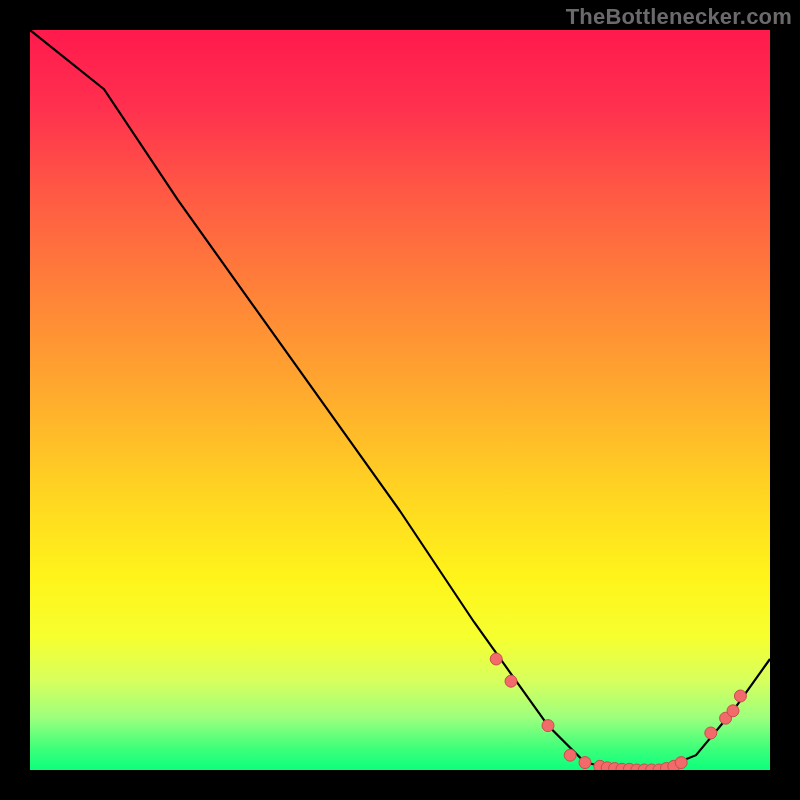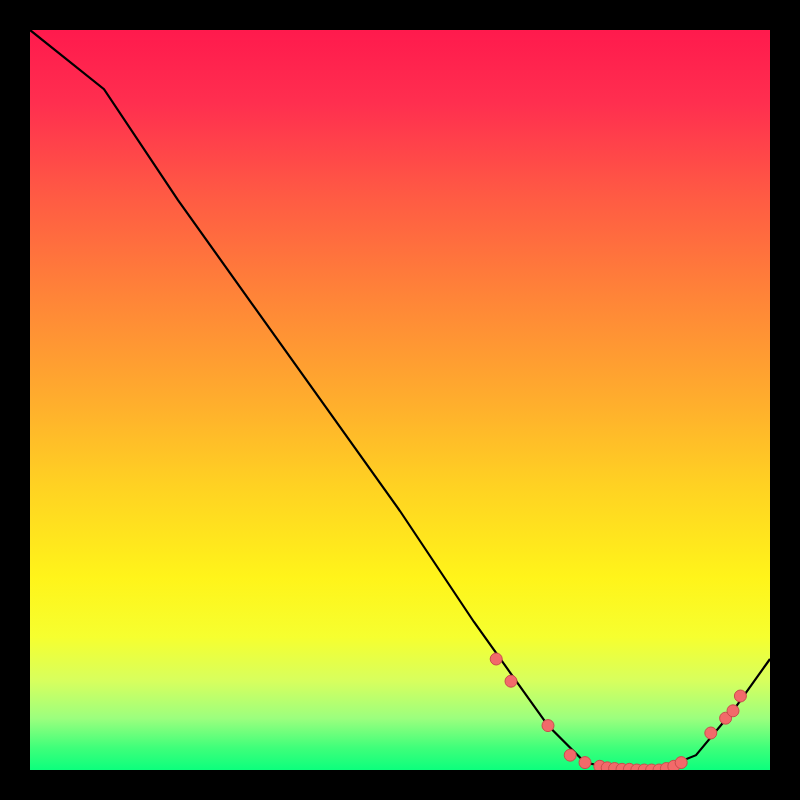--- a/index.html
+++ b/index.html
@@ -64,20 +64,21 @@
     top: 0;
     width: 740px;
     height: 740px;
     z-index: 4;
   }
 </style>
 </head>
 <body>
 
 <div class="frame">
+  <div class="watermark">TheBottlenecker.com</div>
   <div class="plot">
     <svg class="curve" viewBox="0 0 740 740" preserveAspectRatio="none">
       <path id="curve-path" fill="none" stroke="#000000" stroke-width="2.2" d="M0.0 0.0 L74.0 59.2 L148.0 170.2 L222.0 273.8 L296.0 377.4 L370.0 481.0 L444.0 592.0 L481.0 643.8 L518.0 695.6 L555.0 732.6 L592.0 740.0 L629.0 740.0 L666.0 725.2 L703.0 680.8 L740.0 629.0"></path>
     </svg>
     <svg class="markers" viewBox="0 0 740 740" preserveAspectRatio="none">
       <g id="marker-group">
           <circle cx="466.2" cy="629.0" r="6" fill="#f26a6a" stroke="#c94d4d" stroke-width="1"></circle>
           <circle cx="481.0" cy="651.2" r="6" fill="#f26a6a" stroke="#c94d4d" stroke-width="1"></circle>
           <circle cx="518.0" cy="695.6" r="6" fill="#f26a6a" stroke="#c94d4d" stroke-width="1"></circle>
           <circle cx="540.2" cy="725.2" r="6" fill="#f26a6a" stroke="#c94d4d" stroke-width="1"></circle>

